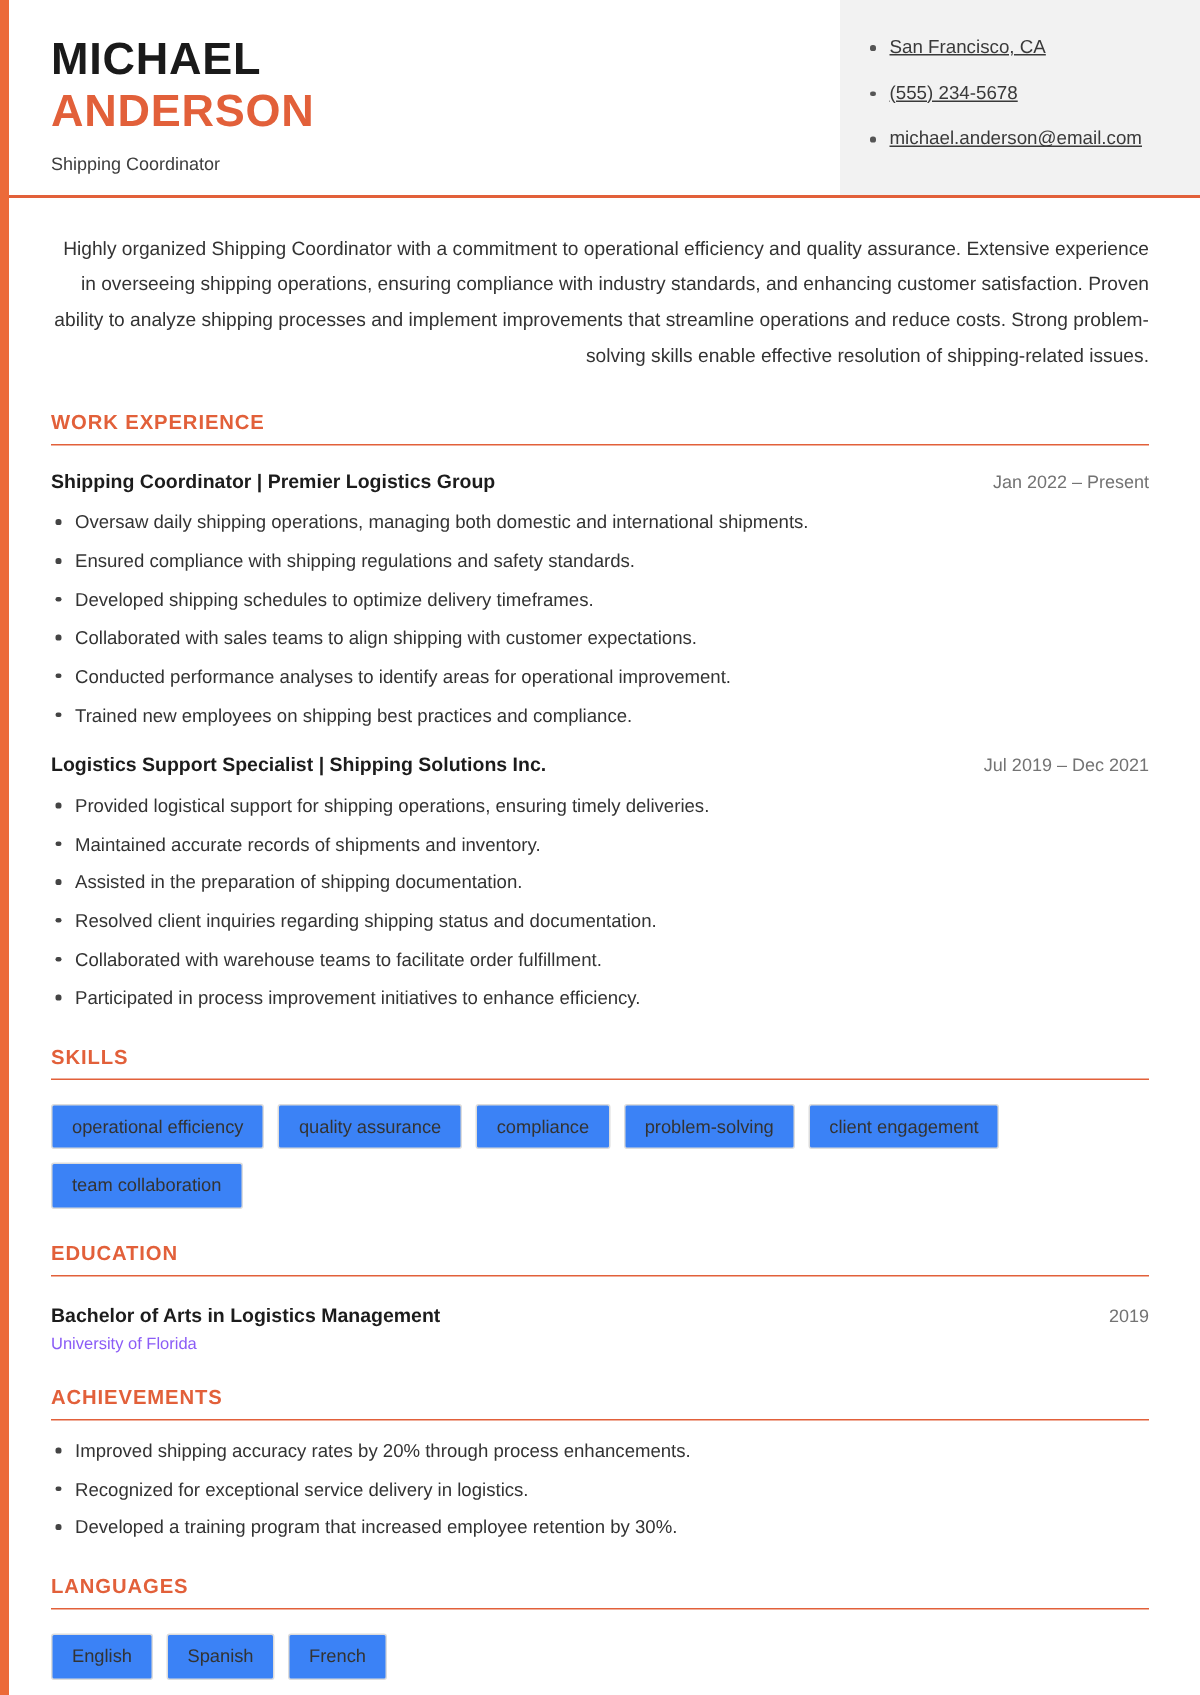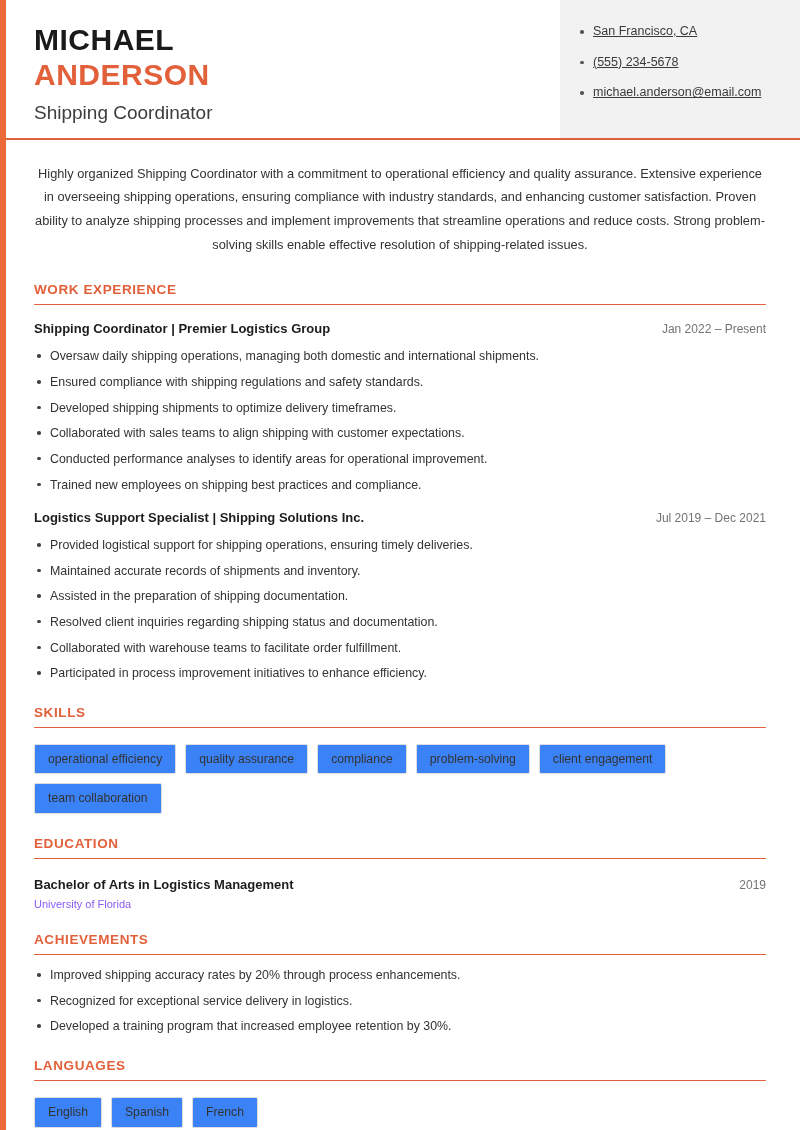--- a/index.html
+++ b/index.html
@@ -51,21 +51,21 @@
   }
   .name-last {
     font-size: 30px;
     font-weight: bold;
     letter-spacing: 0.5px;
     color: #e2603a;
     line-height: 1.18;
   }
   .job-title {
     margin-top: 9px;
-    font-size: 19px;
+    font-size: 12px;
     color: #3d3d3d;
     font-weight: normal;
   }
   .header-right {
     flex: 0 0 240px;
     background: #f2f2f2;
     padding: 24px 14px 20px 20px;
     box-sizing: border-box;
   }
   .contact-list {
@@ -97,21 +97,21 @@
   
   .content {
     padding: 0 34px 0 34px;
   }
   .summary {
     font-size: 12.8px;
     line-height: 1.85;
     color: #333;
     padding-top: 22px;
     padding-bottom: 4px;
-    text-align: center;
+    text-align: right;
   }
   .section { margin-top: 22px; }
   .section-title {
     font-size: 13.5px;
     font-weight: bold;
     color: #e2603a;
     letter-spacing: 0.6px;
     text-transform: uppercase;
     padding-bottom: 7px;
     border-bottom: 1.5px solid #e2603a;
@@ -213,21 +213,21 @@
       <div class="section-title">WORK EXPERIENCE</div>
 
       <div class="entry">
         <div class="entry-head">
           <div class="entry-title">Shipping Coordinator | Premier Logistics Group</div>
           <div class="entry-date">Jan 2022 – Present</div>
         </div>
         <ul class="bullets">
           <li>Oversaw daily shipping operations, managing both domestic and international shipments.</li>
           <li>Ensured compliance with shipping regulations and safety standards.</li>
-          <li>Developed shipping shipments to optimize delivery timeframes.</li>
+          <li>Developed shipping schedules to optimize delivery timeframes.</li>
           <li>Collaborated with sales teams to align shipping with customer expectations.</li>
           <li>Conducted performance analyses to identify areas for operational improvement.</li>
           <li>Trained new employees on shipping best practices and compliance.</li>
         </ul>
       </div>
 
       <div class="entry">
         <div class="entry-head">
           <div class="entry-title">Logistics Support Specialist | Shipping Solutions Inc.</div>
           <div class="entry-date">Jul 2019 – Dec 2021</div>

